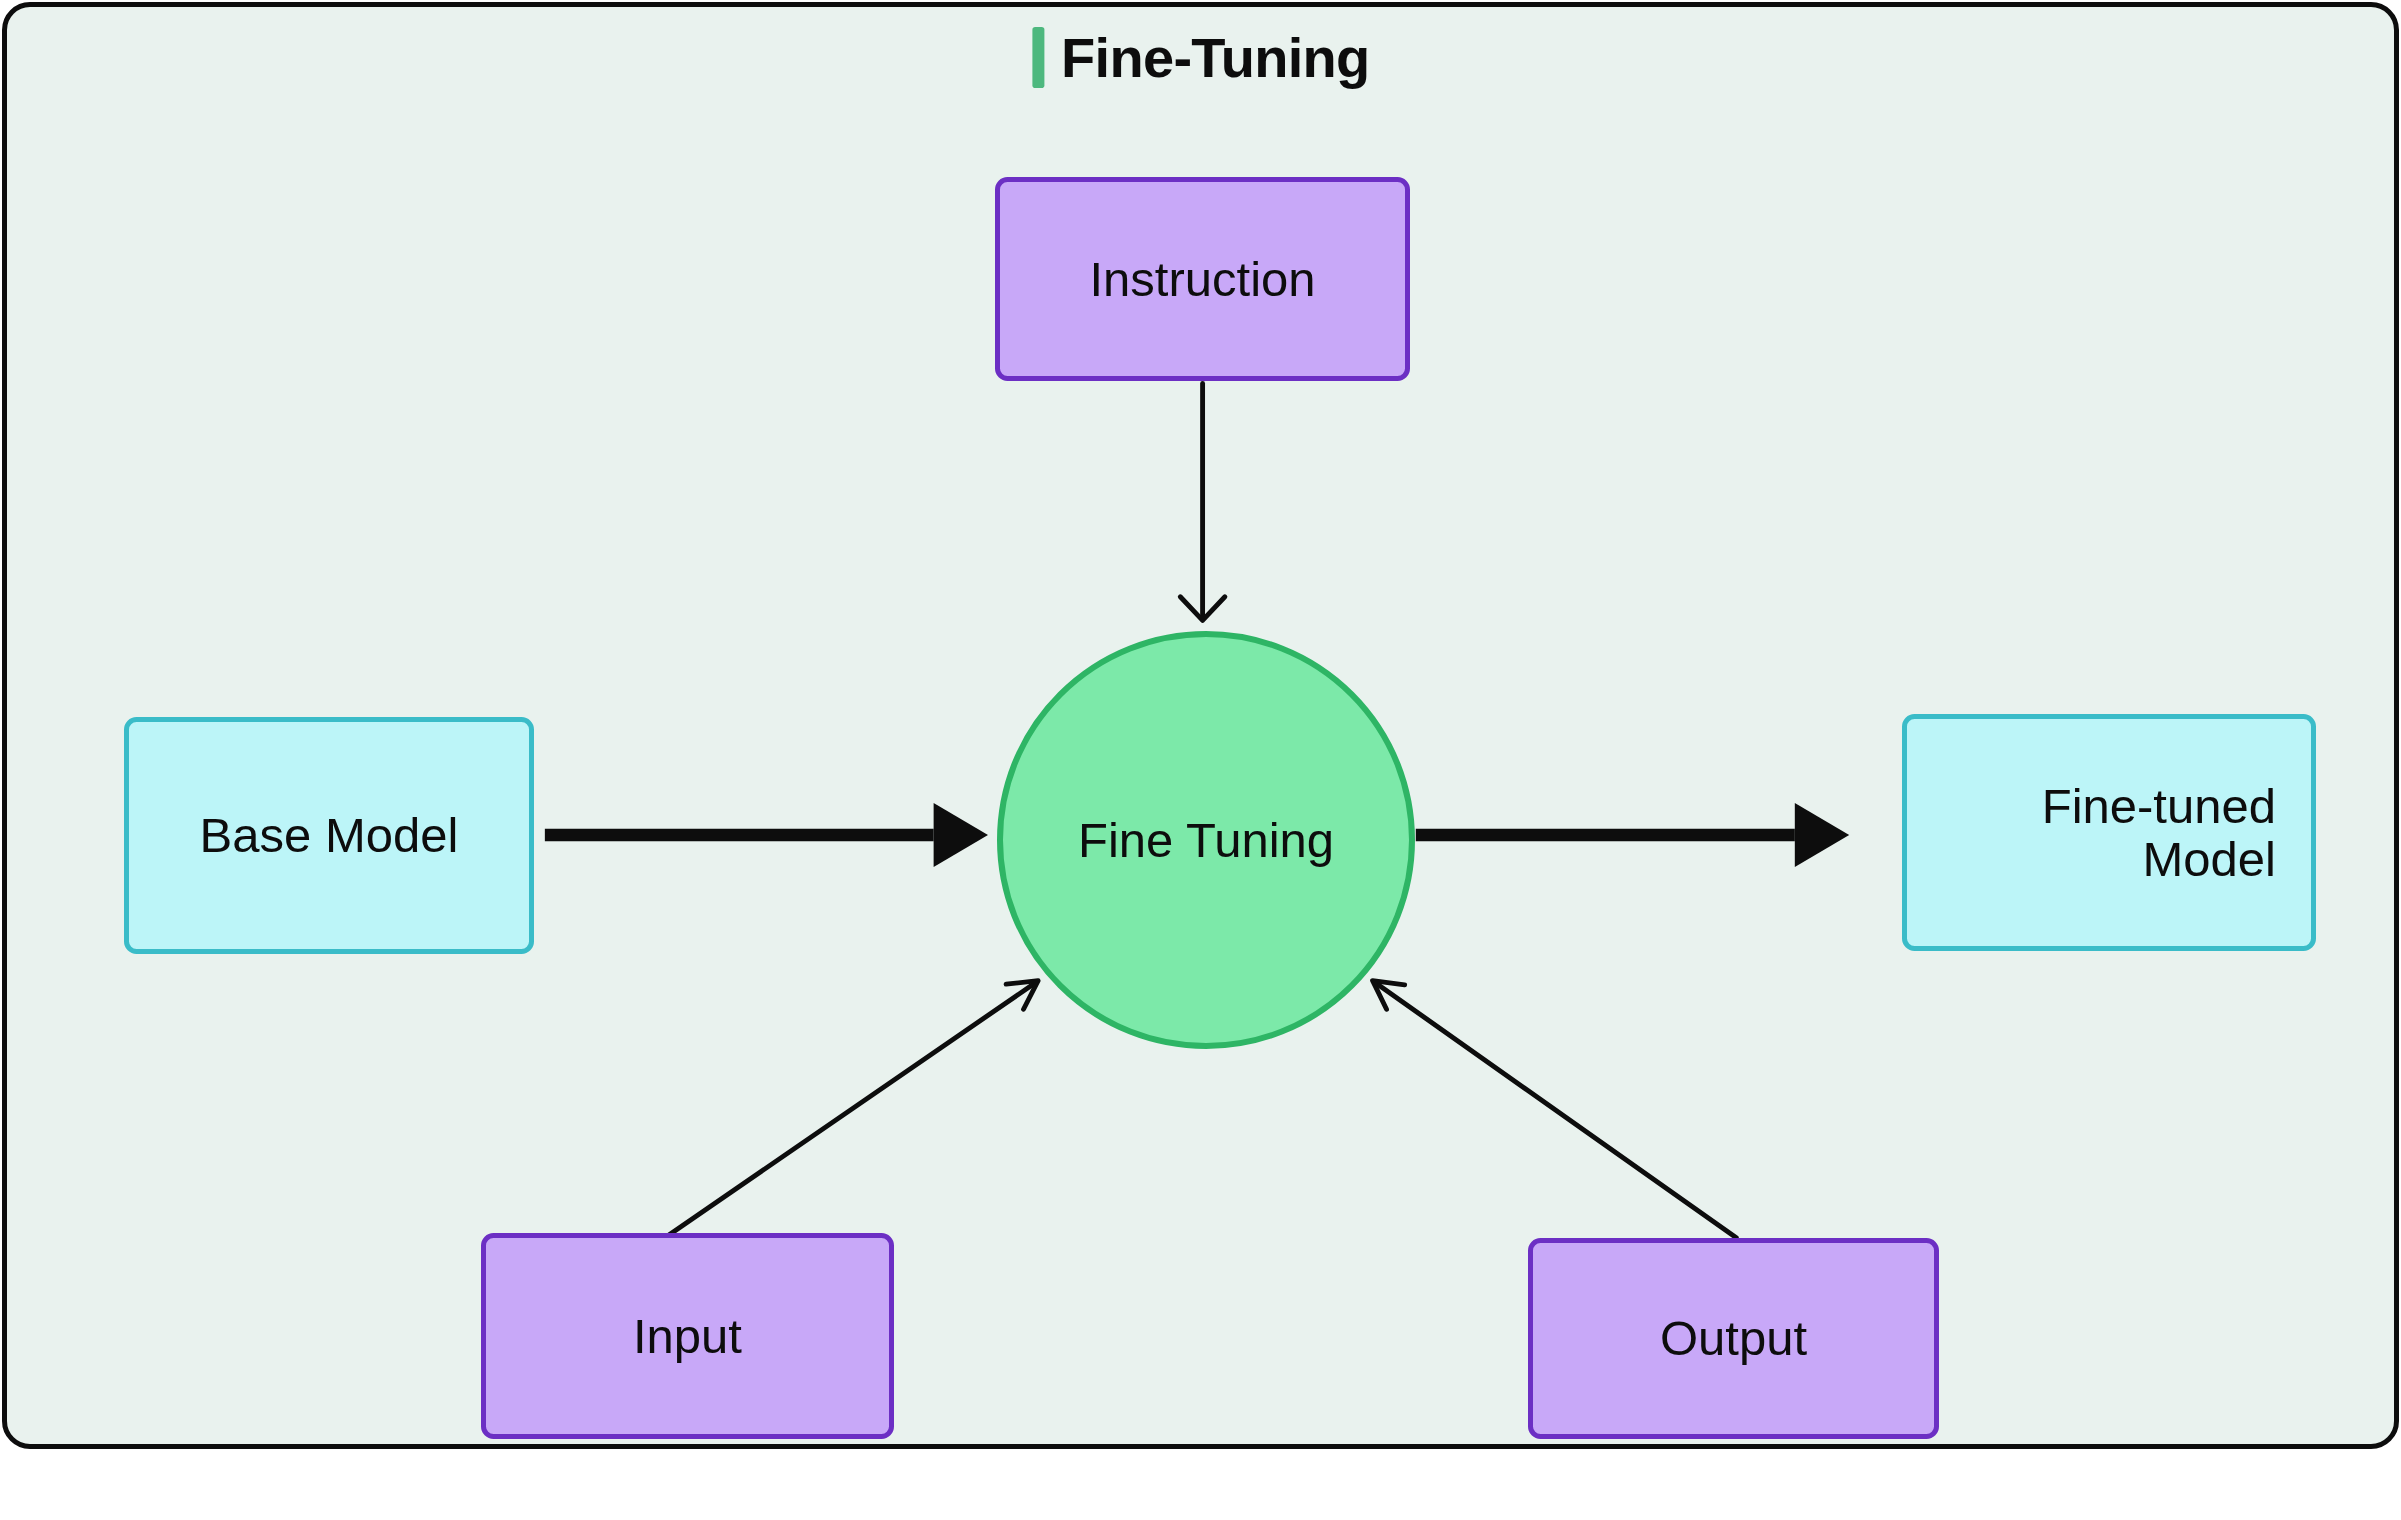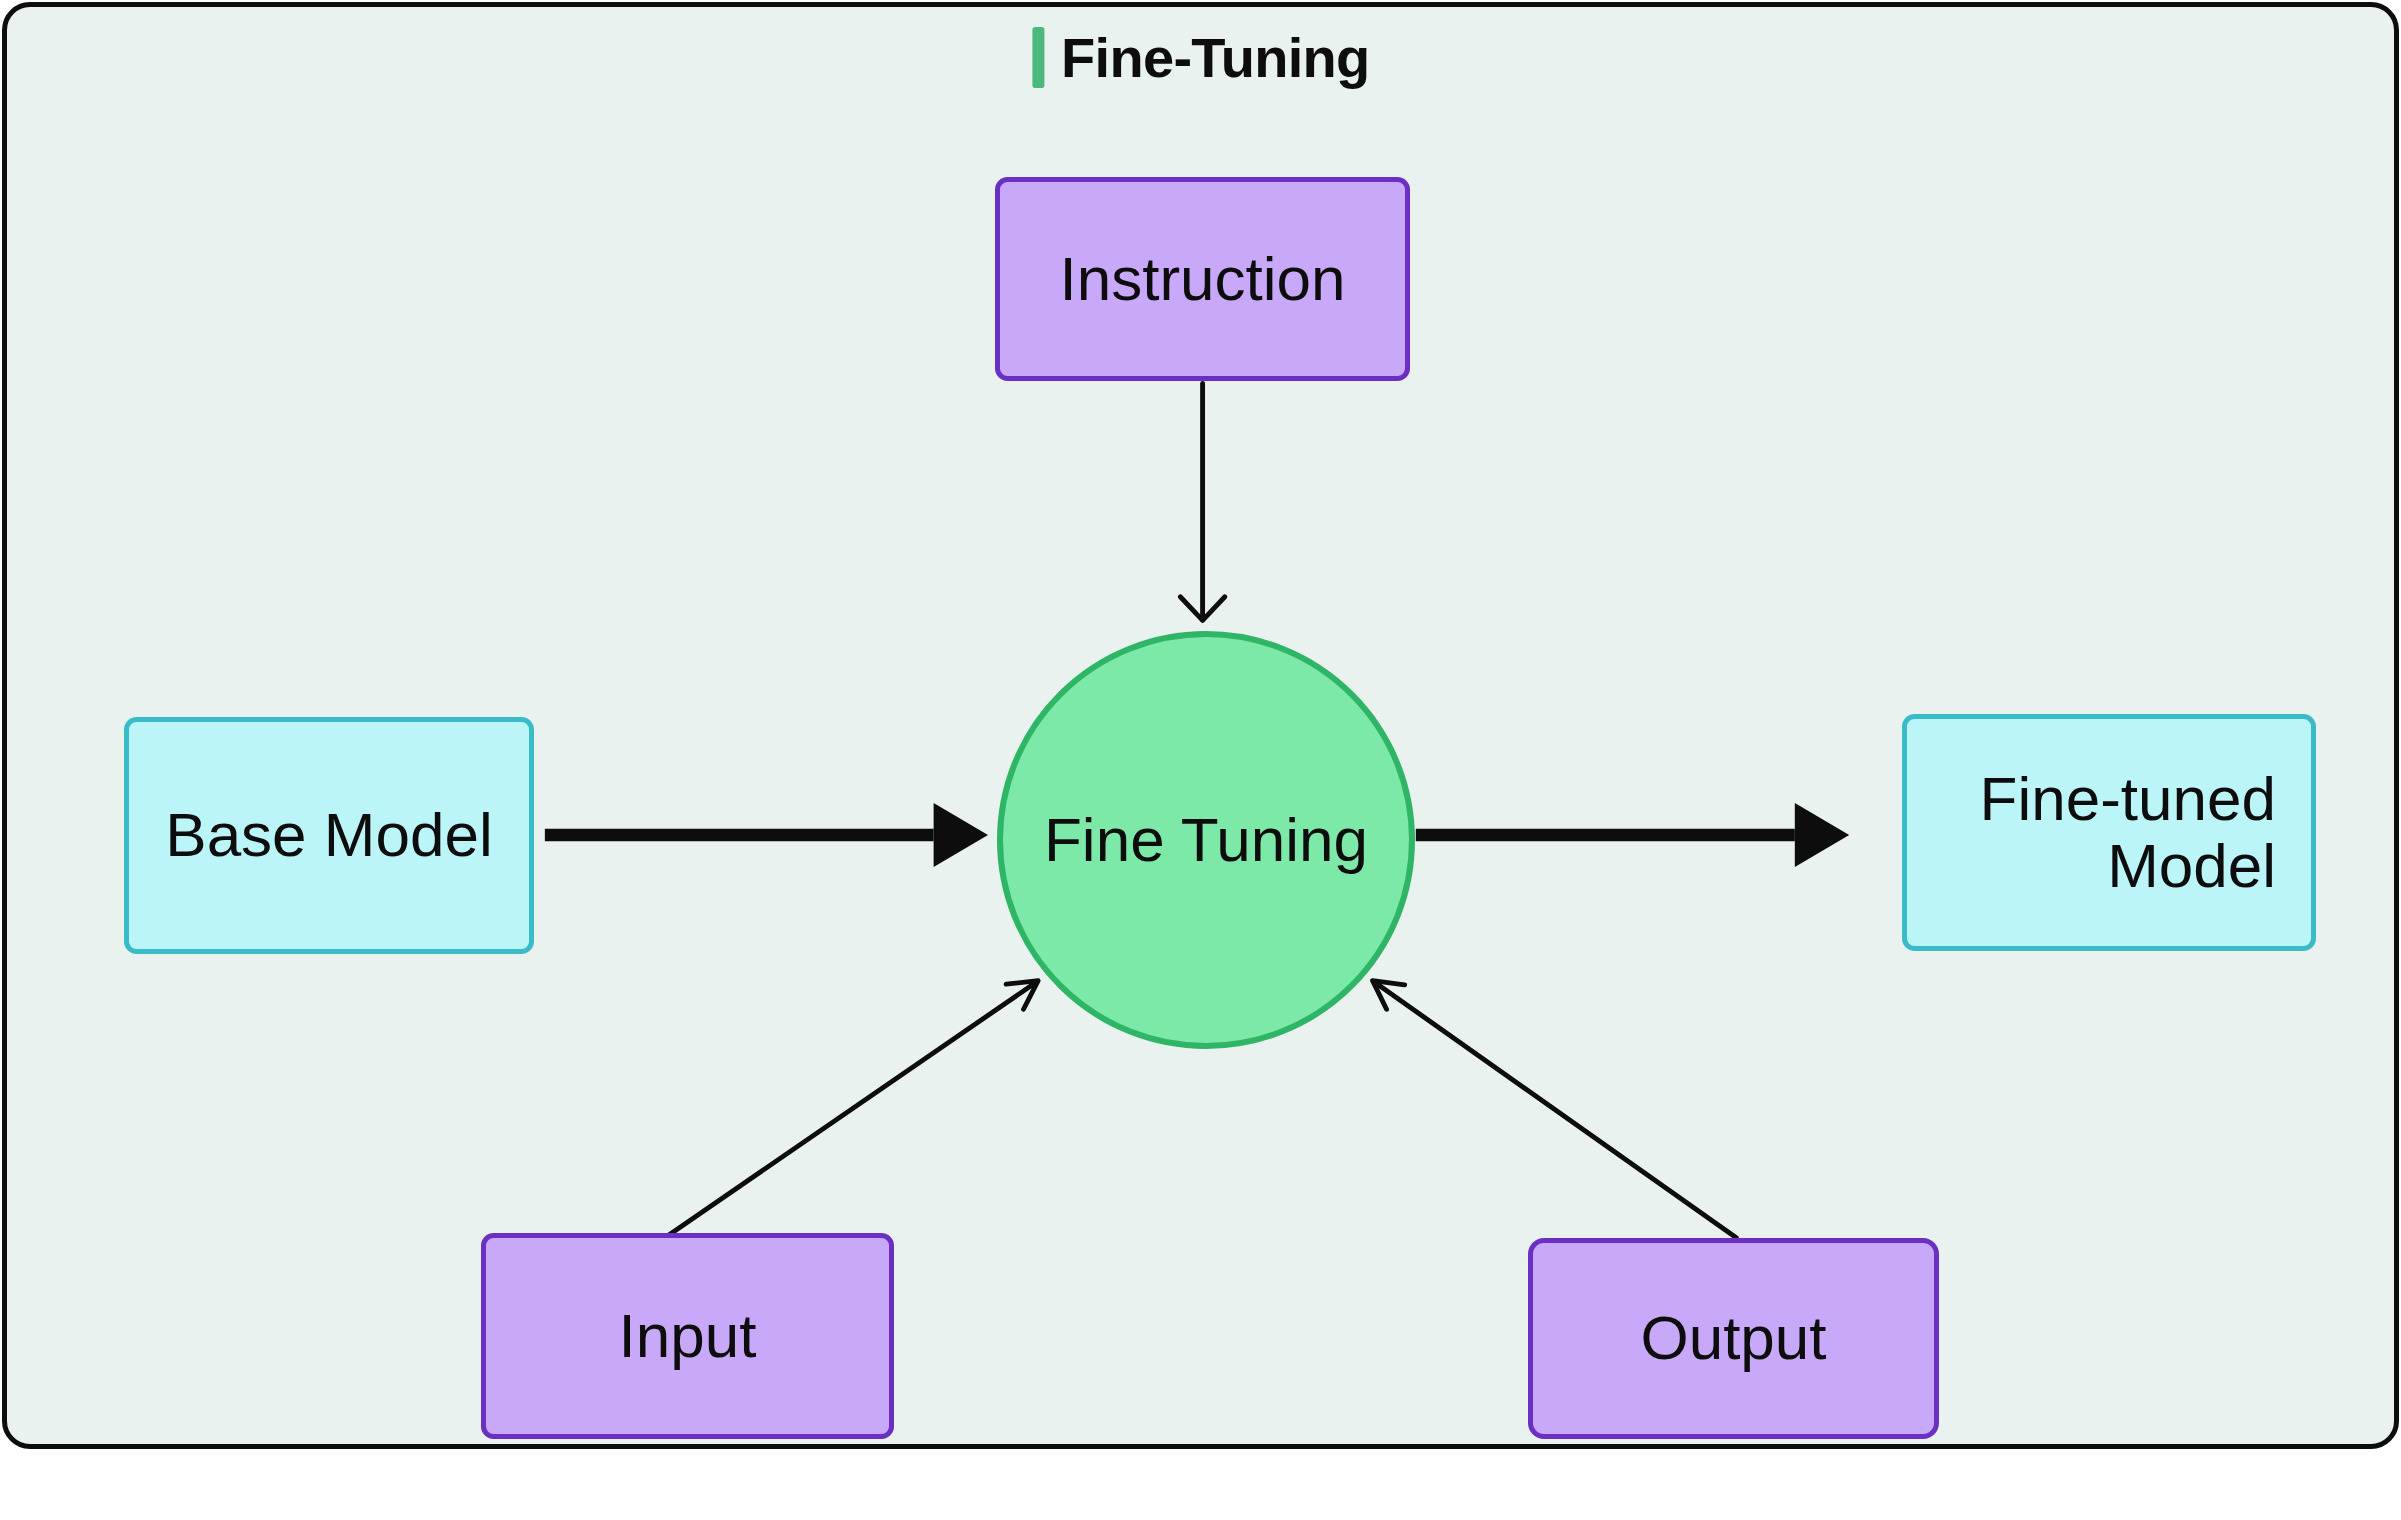--- a/index.html
+++ b/index.html
@@ -69,21 +69,21 @@
   .edge-head-filled { fill: var(--ink); stroke: none; }
   .edge-shaft-thin  { stroke: var(--ink); stroke-width: 7; fill: none; stroke-linecap: round; }
   .edge-head-open   { stroke: var(--ink); stroke-width: 7; fill: none;
                       stroke-linecap: round; stroke-linejoin: round; }
   .node {
     position: absolute;
     display: flex;
     align-items: center;
     justify-content: center;
     text-align: center;
-    font-size: 62px;
+    font-size: 49px;
     line-height: 1.08;
     color: var(--ink);
     z-index: 2;
   }
   .node.rect-purple {
     background: var(--purple-fill);
     border: 5.6px solid var(--purple-stroke);
     border-radius: 12.5px;
   }
   .node.rect-cyan {
@@ -98,21 +98,21 @@
     text-align: center;
   }
   .node .label { display: block; }
   .node .label.narrow { max-width: 334px; }
 
   #node-instruction     { left: 995px; top: 177px;  width: 415px; height: 204px; }
   #node-base-model      { left: 124px;  top: 717px; width: 410px; height: 237px; }
   #node-fine-tuning     { left: 997px; top: 631px;  width: 418px; height: 418px; }
   #node-fine-tuned-model{ left: 1902px; top: 714px; width: 414px; height: 237px; text-align: right; }
   #node-input           { left: 463px;  top: 1233px; width: 413px; height: 206px; margin-left: 18px; }
-  #node-output          { left: 1528px; top: 1238px; width: 411px; height: 201px; border-radius: 16px; }
+  #node-output          { left: 1528px; top: 1238px; width: 411px; height: 201px; }
 </style>
 </head>
 <body>
 
 <div class="stage">
   <div class="frame"></div>
 
   <header class="title">
     <span class="title-bar"></span>
     <h1>Fine-Tuning</h1>

